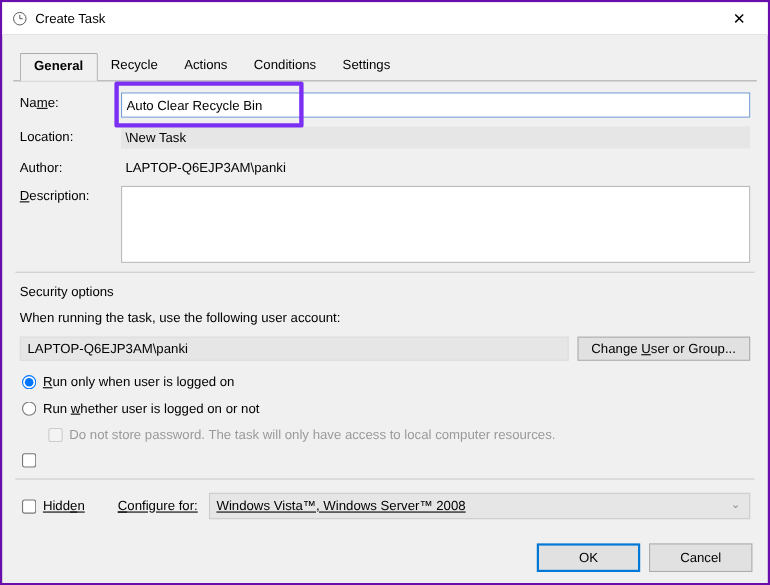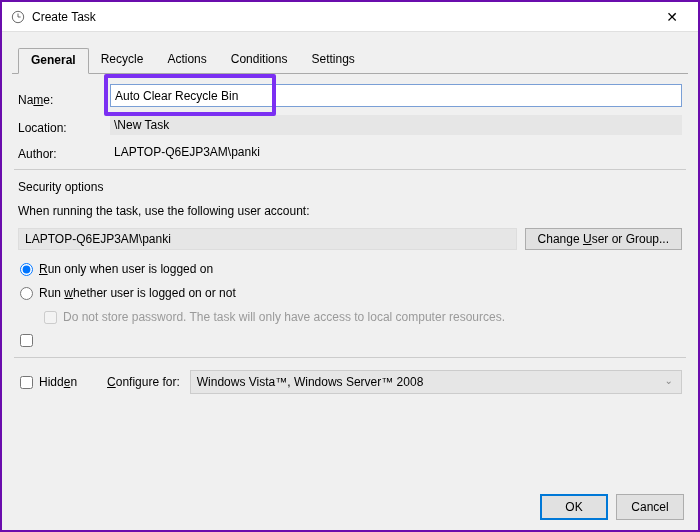--- a/index.html
+++ b/index.html
@@ -51,21 +51,21 @@
     border-bottom: 1px solid #f0f0f0;
     margin-bottom: -1px;
     border-radius: 2px 2px 0 0;
     font-weight: bold;
   }
   .panel {
     padding: 10px 6px 6px 6px;
   }
   .row {
     display:flex;
-    align-items:flex-end;
+    align-items:flex-start;
     margin-bottom: 8px;
   }
   .row.top { align-items: flex-start; }
   .lbl {
     width: 92px;
     padding-top: 2px;
   }
   .underline-letter { text-decoration: underline; }
   .name-wrap {
     flex:1;
@@ -137,20 +137,21 @@
   .radio-row, .check-row {
     display:flex; align-items:flex-end;
     margin-bottom:10px;
   }
   .radio-row input, .check-row input { margin: 0 6px 0 2px; }
   .disabled { color:#9a9a9a; }
   .indent { margin-left: 24px; }
   .bottom-row {
     display:flex; align-items:center;
     margin-top: 12px;
+    text-decoration: underline;
   }
   .configlbl { margin-left: 30px; margin-right: 10px; }
   .combo {
     flex:1;
     background:#e6e6e6;
     border:1px solid #ccc;
     height:24px;
     padding:3px 6px;
     font:inherit;
     position:relative;
@@ -158,21 +159,21 @@
   }
   .combo .arrow {
     position:absolute; right:8px; top:4px; color:#888; font-size:10px;
   }
   .footer {
     position:absolute;
     right: 14px; bottom: 10px;
     display:flex;
   }
   .footer .btn {
-    width: 68px; height:26px;
+    width: 94px; height:26px;
     background:#e1e1e1;
     border:1px solid #adadad;
     font:inherit;
     margin-left:8px;
   }
   .footer .btn.primary {
     border:2px solid #0078d7;
   }
   .sep {
     border-top:1px solid #ccc;
@@ -216,20 +217,24 @@
     <div class="row">
       <div class="lbl">Location:</div>
       <div class="locval">\New Task</div>
     </div>
 
     <div class="row">
       <div class="lbl">Author:</div>
       <div class="authorval">LAPTOP-Q6EJP3AM\panki</div>
     </div>
 
+    <div class="row top">
+      <div class="lbl"><span class="underline-letter">D</span>escription:</div>
+      <textarea class="desc" style=""></textarea>
+    </div>
 
     <div class="sep"></div>
 
     <div class="groupbox">
       <div class="group-title">Security options</div>
       <div class="subtext">When running the task, use the following user account:</div>
 
       <div class="user-row">
         <div class="user-display">LAPTOP-Q6EJP3AM\panki</div>
         <button class="winbtn">Change <span class="underline-letter">U</span>ser or Group...</button>

